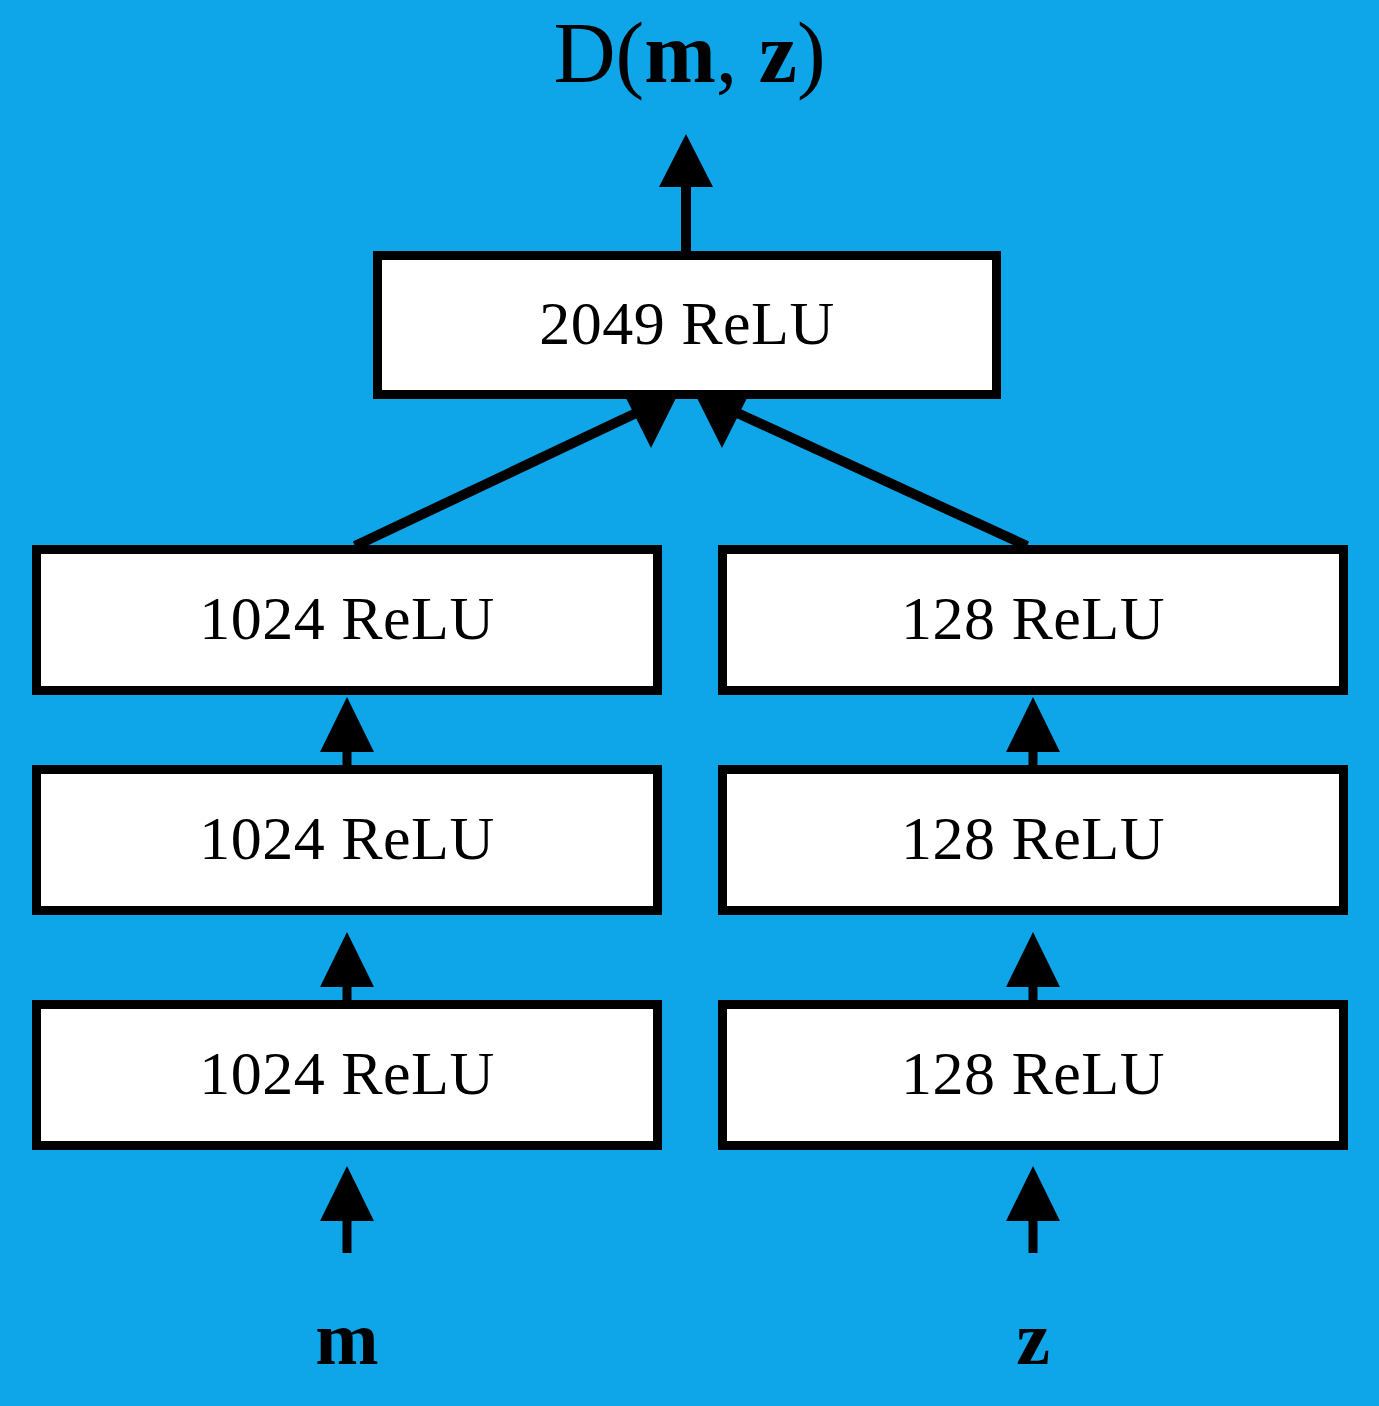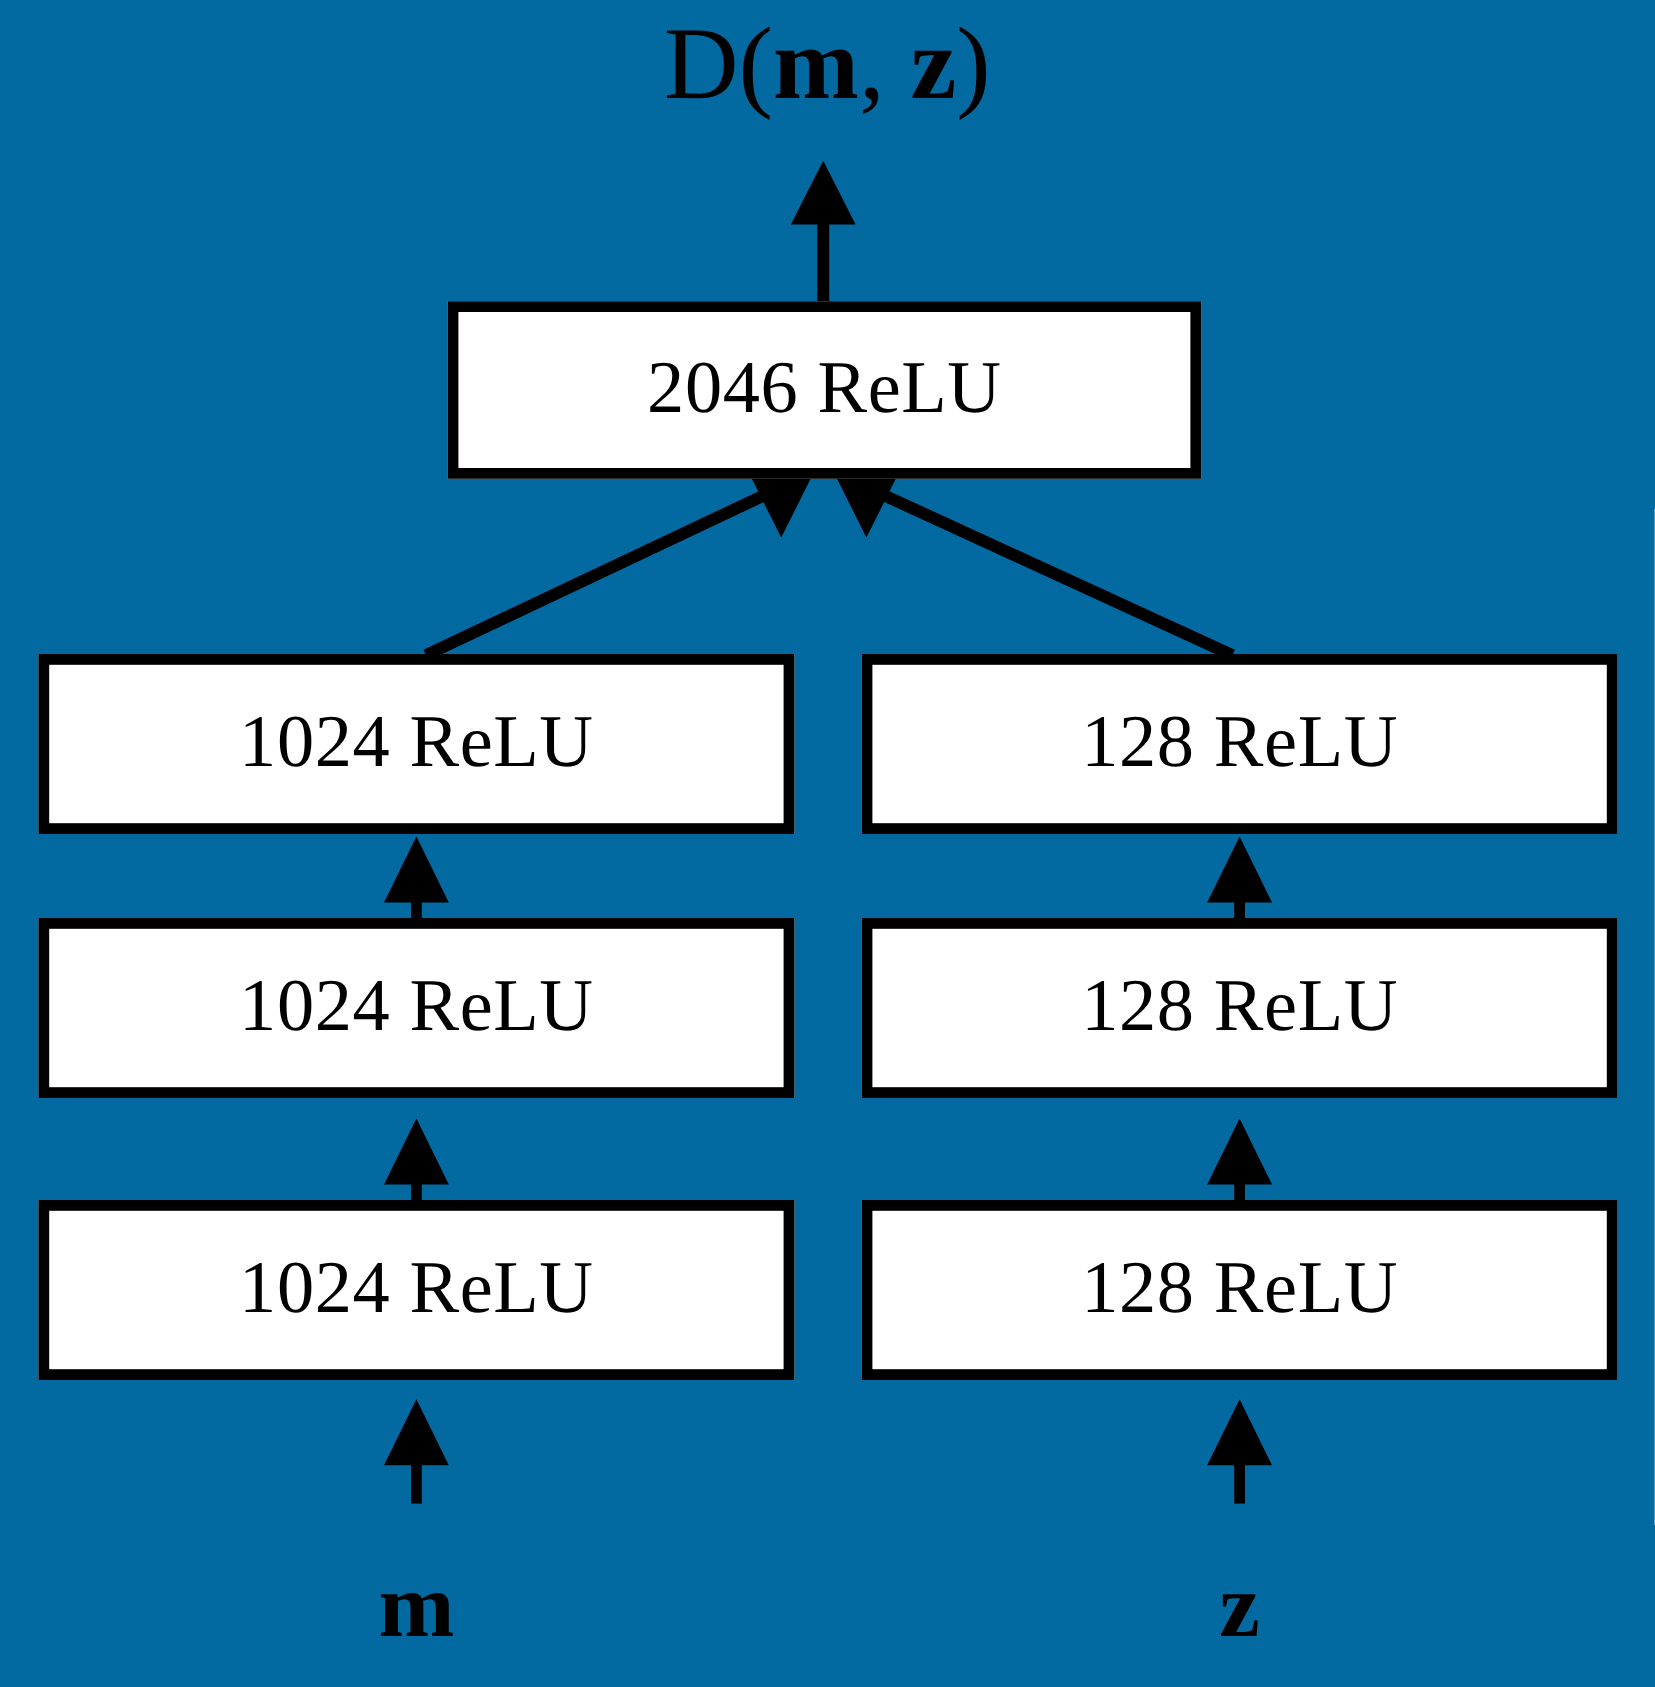--- a/index.html
+++ b/index.html
@@ -4,21 +4,21 @@
 <style>
   html, body {
     margin: 0;
     padding: 0;
     background: #ffffff;
   }
   #canvas {
     position: relative;
     width: 1379px;
     height: 1406px;
-    background: #0369a1;
+    background: #0ea5e9;
     overflow: hidden;
     font-family: "Liberation Serif", "DejaVu Serif", serif;
   }
 
   
   .output-label {
     position: absolute;
     left: 0;
     top: 8px;
     width: 1379px;
@@ -128,21 +128,21 @@
       <line x1="1033" y1="1150" x2="1033" y2="980" stroke="#000" stroke-width="9"></line>
       <polygon points="1033,932 1006,987 1060,987" fill="#000"></polygon>
     </g>
     <g>
       <line x1="1033" y1="1253" x2="1033" y2="1215" stroke="#000" stroke-width="9"></line>
       <polygon points="1033,1166 1006,1221 1060,1221" fill="#000"></polygon>
     </g>
   </svg>
 
   <div id="box-top" class="layer-box">
-    <span class="layer-text">2046 ReLU</span>
+    <span class="layer-text">2049 ReLU</span>
   </div>
 
   <div id="box-l3" class="layer-box">
     <span class="layer-text">1024 ReLU</span>
   </div>
   <div id="box-l2" class="layer-box">
     <span class="layer-text">1024 ReLU</span>
   </div>
   <div id="box-l1" class="layer-box">
     <span class="layer-text">1024 ReLU</span>

